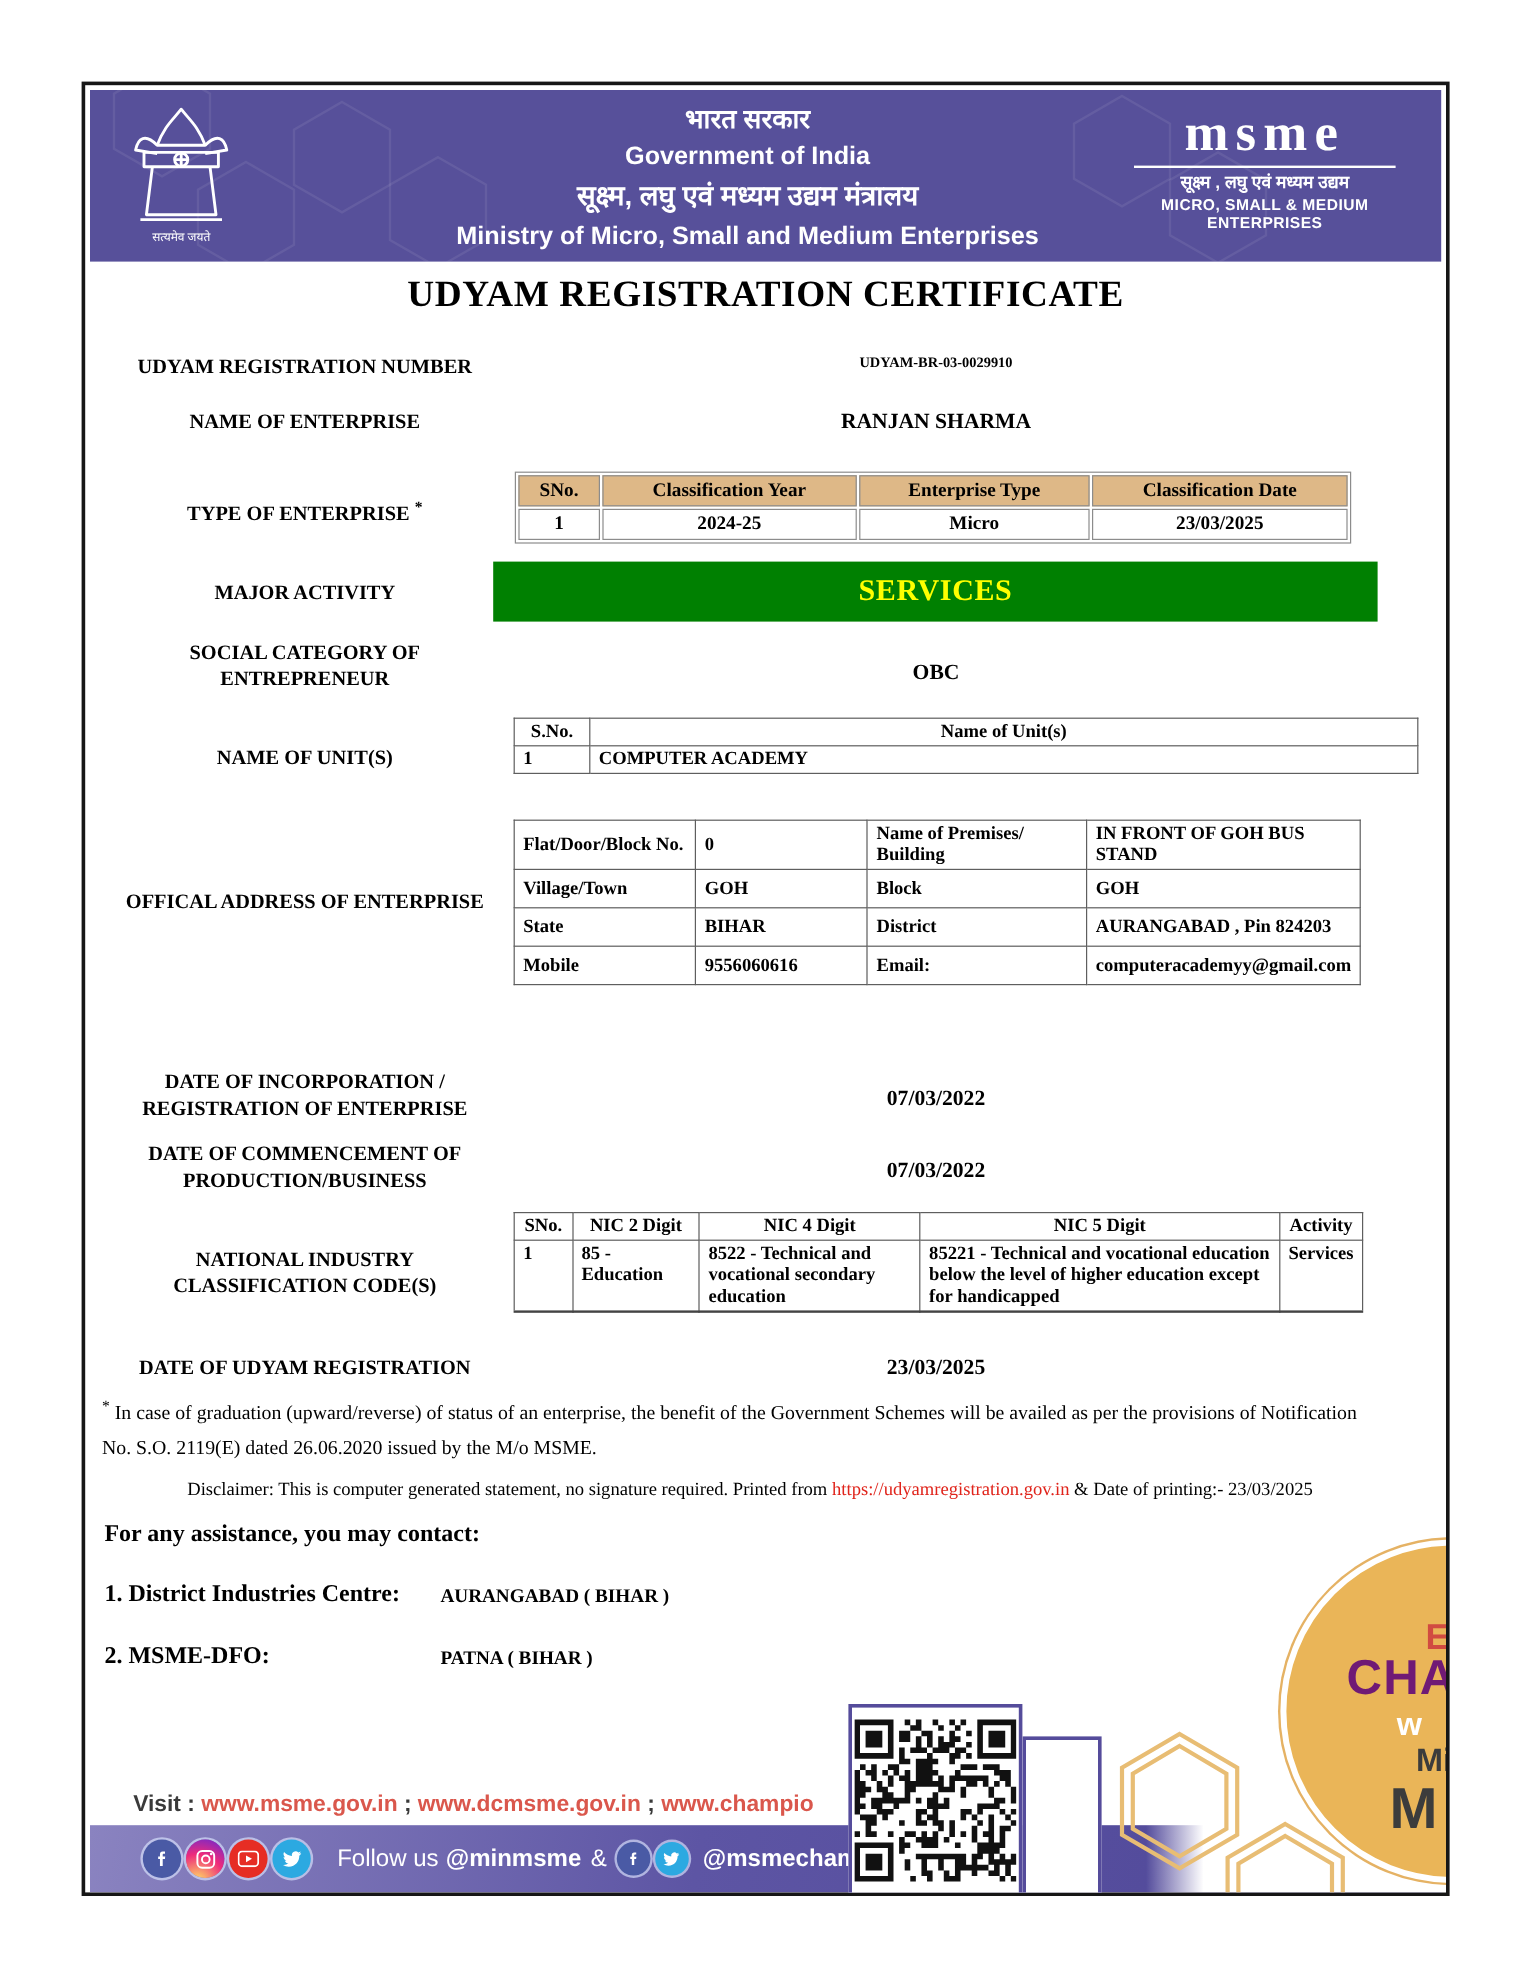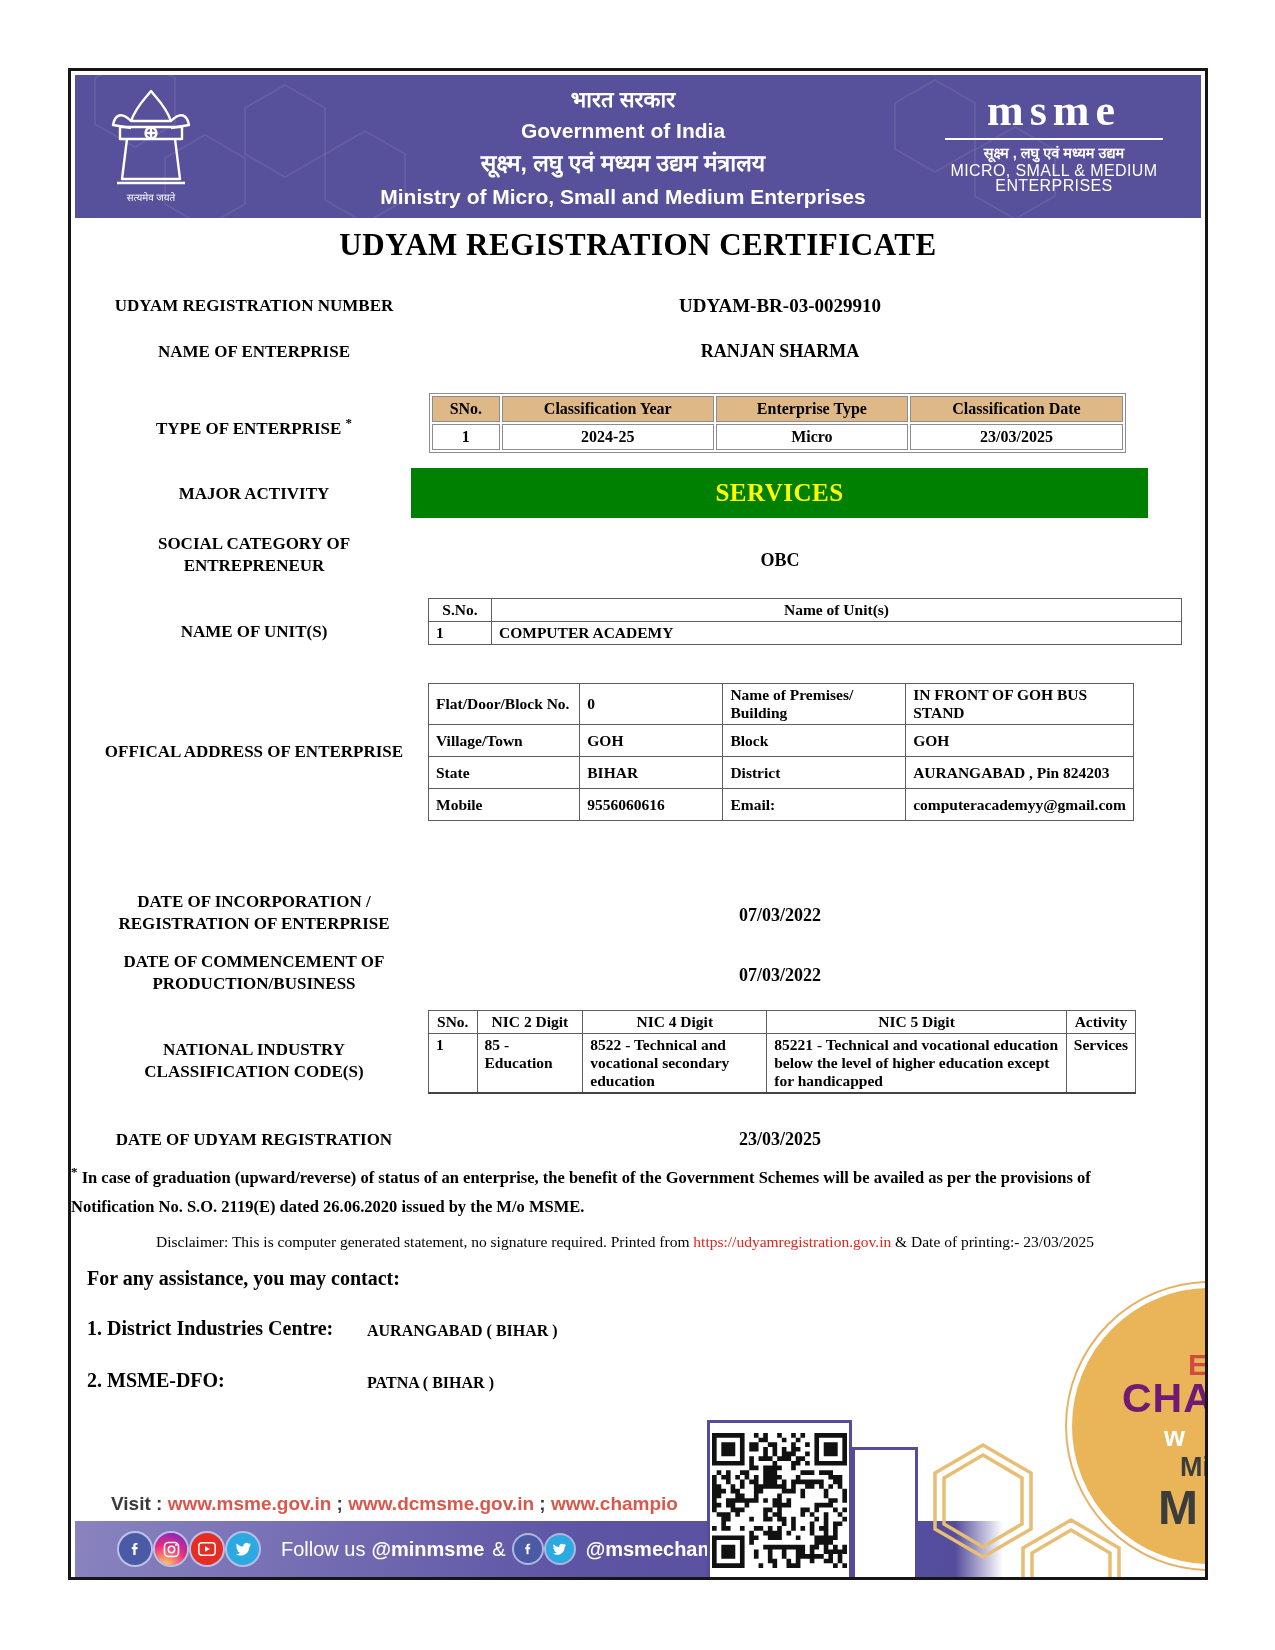--- a/index.html
+++ b/index.html
@@ -15,21 +15,21 @@
   .hdr-center{position:absolute;left:290px;right:320px;top:10px;text-align:center;color:#fff;}
   .hdr-hi1{font-family:"Liberation Sans",sans-serif;font-weight:700;font-size:22px;line-height:30px;}
   .hdr-en1{font-family:"Liberation Sans",sans-serif;font-weight:700;font-size:21px;line-height:31px;}
   .hdr-hi2{font-family:"Liberation Sans",sans-serif;font-weight:700;font-size:23px;line-height:34px;}
   .hdr-en2{font-family:"Liberation Sans",sans-serif;font-weight:700;font-size:21px;line-height:33px;}
   .hdr-logo{position:absolute;right:22px;top:12px;width:250px;text-align:center;color:#fff;}
   .msme-word{font-family:Liberation Serif, serif;font-weight:700;font-size:44px;
              letter-spacing:6px;line-height:48px;}
   .msme-rule{height:2px;background:#fff;width:218px;margin:3px auto 3px auto;}
   .msme-hi{font-family:"Liberation Sans",sans-serif;font-weight:700;font-size:14.5px;line-height:20px;}
-  .msme-en{font-family:"Liberation Sans",sans-serif;font-weight:400;font-size:16px;
+  .msme-en{font-family:"Liberation Sans",sans-serif;font-weight:700;font-size:13px;
            letter-spacing:.4px;line-height:15px;}
 
   
   .title{position:absolute;left:0;width:100%;top:156px;text-align:center;
          font-weight:700;font-size:31px;letter-spacing:.5px;}
   .lbl{position:absolute;left:14px;width:338px;text-align:center;font-weight:700;font-size:17px;line-height:22px;}
   .val{position:absolute;left:354px;width:710px;text-align:center;font-weight:700;font-size:18px;}
   sup.star{font-size:13px;vertical-align:super;}
 
   table{border-collapse:collapse;font-size:16px;font-weight:700;}
@@ -46,21 +46,21 @@
   .t-units td{text-align:left;}
   .t-addr{left:357px;top:612px;width:706px;}
   .t-addr td{text-align:left;height:27px;}
   .t-nic{left:357px;top:939px;width:708px;border-bottom:2px solid #444;}
   .t-nic th{text-align:center;}
   .t-nic td{text-align:left;vertical-align:top;}
 
   .banner{position:absolute;left:340px;top:397px;width:737px;height:50px;background:#008001;
           color:#ffff00;text-align:center;line-height:50px;font-weight:700;font-size:25px;letter-spacing:.5px;}
 
-  .footnote{position:absolute;left:0;top:1086px;width:1056px;font-weight:700;
+  .footnote{position:absolute;left:14px;top:1086px;width:1056px;font-weight:400;
             font-size:16.5px;line-height:29px;}
   .disclaimer{position:absolute;left:85px;top:1162px;width:1000px;font-size:15.5px;}
   .disclaimer .red{color:#e0241b;}
 
   .assist-h{position:absolute;left:16px;top:1196px;font-weight:700;font-size:20px;}
   .contact-lbl{position:absolute;left:16px;font-weight:700;font-size:20px;}
   .contact-val{position:absolute;left:296px;font-weight:700;font-size:16px;}
 
   .visit{position:absolute;left:40px;top:1422px;font-family:"Liberation Sans",sans-serif;
          font-weight:700;font-size:19px;color:#3a3a3a;z-index:2;white-space:nowrap;}
@@ -141,21 +141,21 @@
       <div class="msme-word">msme</div>
       <div class="msme-rule"></div>
       <div class="msme-hi">सूक्ष्म , लघु एवं मध्यम उद्यम</div>
       <div class="msme-en">MICRO, SMALL &amp; MEDIUM ENTERPRISES</div>
     </div>
   </div>
 
   <div class="title">UDYAM REGISTRATION CERTIFICATE</div>
 
   <div class="lbl" style="top:224px;">UDYAM REGISTRATION NUMBER</div>
-  <div class="val" style="top:224px;font-size:19px;">UDYAM-BR-03-0029910</div>
+  <div class="val" style="top:224px;font-size:12px;">UDYAM-BR-03-0029910</div>
 
   <div class="lbl" style="top:270px;">NAME OF ENTERPRISE</div>
   <div class="val" style="top:270px;">RANJAN SHARMA</div>
 
   <div class="lbl" style="top:341px;">
     <span>TYPE OF ENTERPRISE</span>
     <sup class="star">*</sup>
   </div>
   <table class="t-class">
     <tbody>

